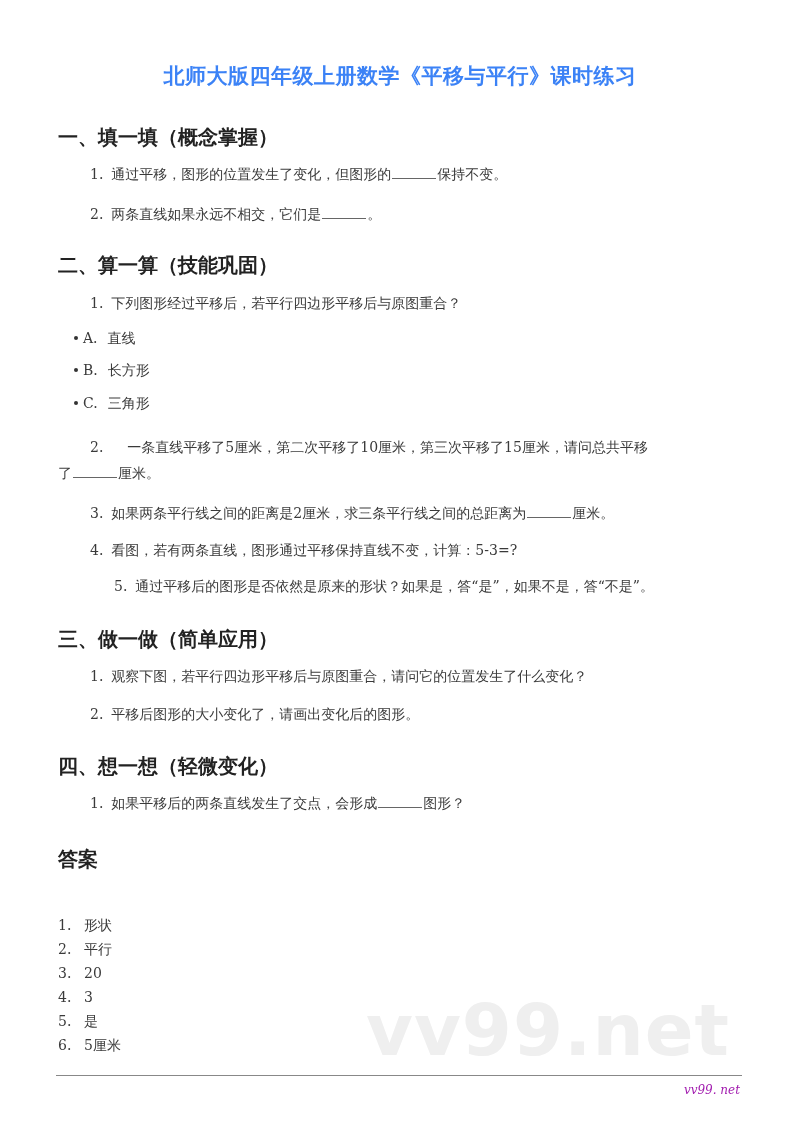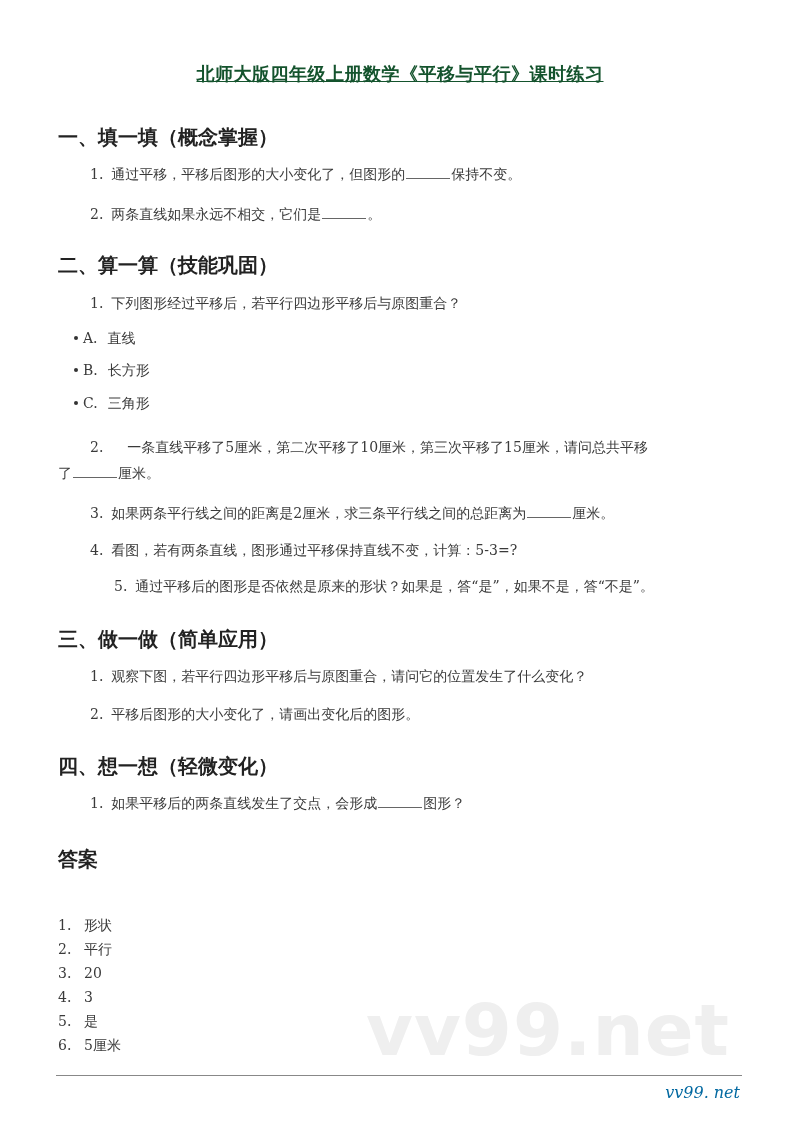--- a/index.html
+++ b/index.html
@@ -3,23 +3,23 @@
   <meta charset="utf-8">
   <style>
     html, body { margin: 0; padding: 0; background: #ffffff; }
     body {
       width: 800px; height: 1130px; position: relative; overflow: hidden;
       font-family: "DejaVu Serif", "Liberation Serif", serif;
       color: #333333;
     }
     .title {
       position: absolute; left: 0; right: 0; top: 62px;
-      text-align: center; font-size: 18px; font-weight: bold;
+      text-align: center; font-size: 21px; font-weight: bold;
       font-family: "DejaVu Sans", "Liberation Sans", sans-serif;
-      color: #14532d; letter-spacing: 0.5px; text-decoration: underline;
+      color: #3b82f6; letter-spacing: 0.5px;
     }
     .section-heading {
       position: absolute; left: 58px;
       font-family: "DejaVu Sans", "Liberation Sans", sans-serif;
       font-size: 20px; font-weight: bold; color: #222;
     }
     .q {
       position: absolute; font-size: 14px; color: #3a3a3a; white-space: nowrap;
     }
     .q .num { display: inline-block; margin-right: 8px; }
@@ -41,32 +41,32 @@
       position: absolute; left: 366px; top: 988px;
       font-family: "DejaVu Sans", "Liberation Sans", sans-serif;
       font-weight: bold; font-size: 72px; color: #efefef; letter-spacing: 1px;
     }
     .footer-line {
       position: absolute; left: 56px; top: 1075px; width: 686px; height: 0;
       border-top: 1.5px solid #888;
     }
     .footer-text {
       position: absolute; right: 60px; top: 1083px;
-      font-style: italic; font-size: 16px; color: #0369a1;
+      font-style: italic; font-size: 12px; color: #a21caf;
       font-family: "DejaVu Serif", "Liberation Serif", serif;
     }
   </style>
 </head>
 <body>
 
 <div class="title">北师大版四年级上册数学《平移与平行》课时练习</div>
 
 <div class="section-heading" style="top:124px;">一、填一填（概念掌握）</div>
 <div class="q" style="left:90px; top:164px;">
-  <span class="num">1.</span><span>通过平移，平移后图形的大小变化了，但图形的</span><span class="blank"></span><span>保持不变。</span>
+  <span class="num">1.</span><span>通过平移，图形的位置发生了变化，但图形的</span><span class="blank"></span><span>保持不变。</span>
 </div>
 <div class="q" style="left:90px; top:204px;">
   <span class="num">2.</span><span>两条直线如果永远不相交，它们是</span><span class="blank"></span><span>。</span>
 </div>
 
 <div class="section-heading" style="top:252px;">二、算一算（技能巩固）</div>
 <div class="q" style="left:90px; top:295px;">
   <span class="num">1.</span><span>下列图形经过平移后，若平行四边形平移后与原图重合？</span>
 </div>
 <div class="bullet-item" style="top:330px;">

